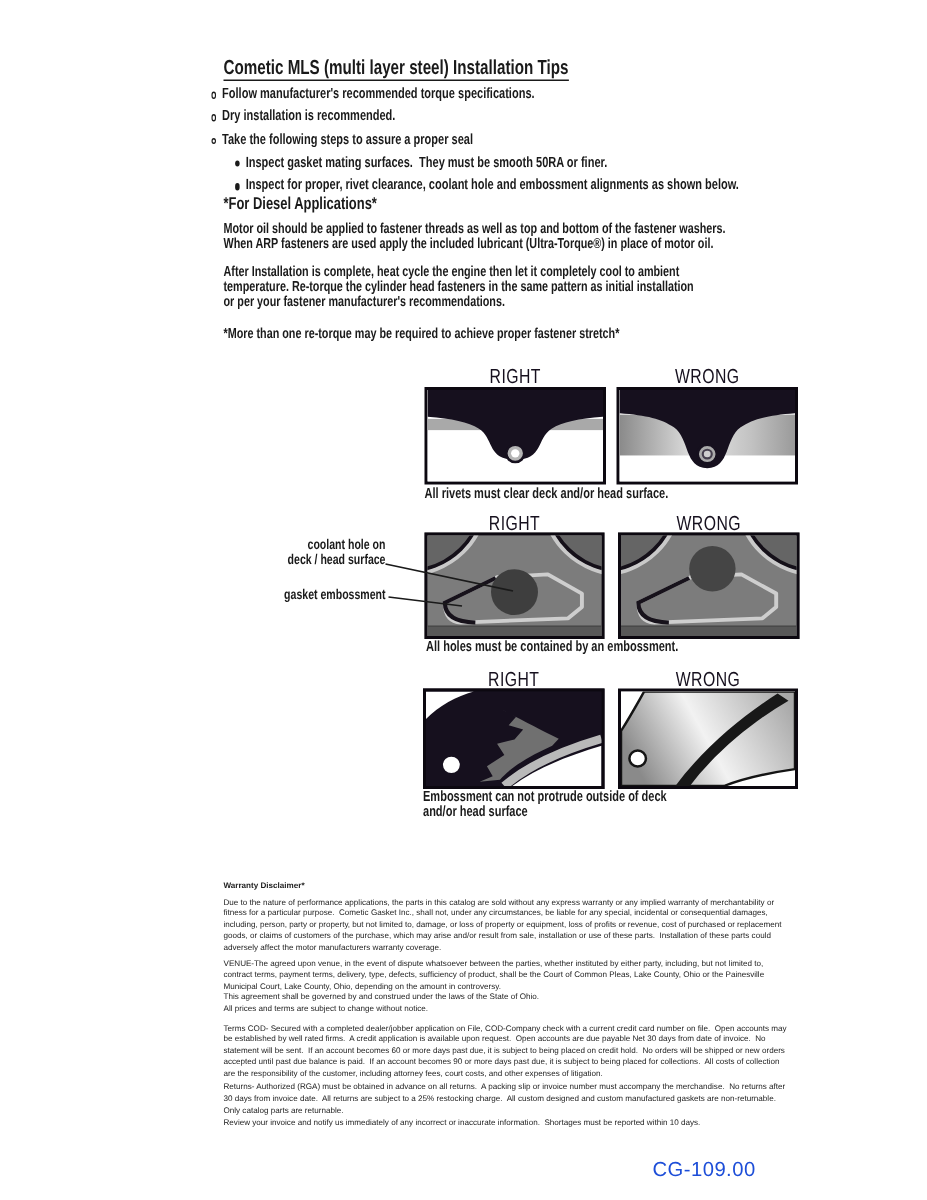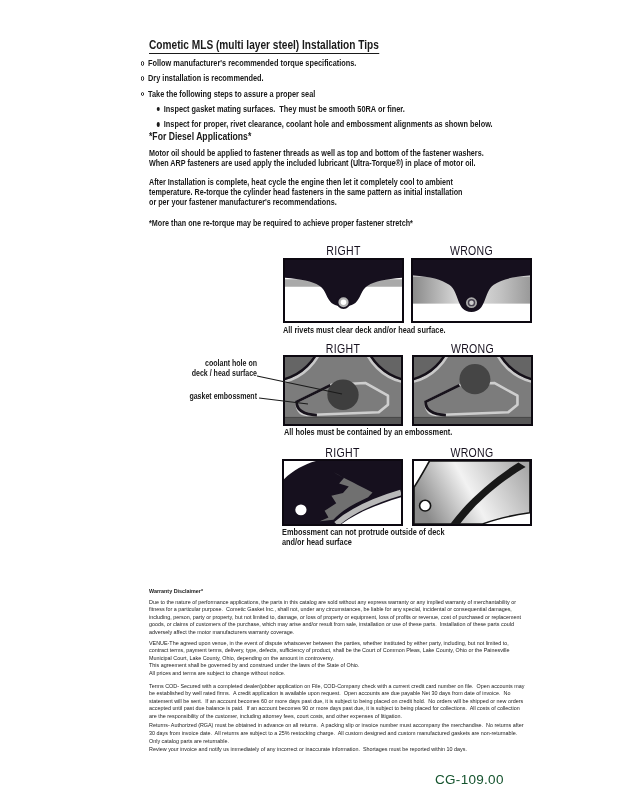--- a/index.html
+++ b/index.html
@@ -41,21 +41,21 @@
 
   .panel { position:absolute; border:2px solid #0c0810; background:#fff; }
   .panel svg { display:block; width:100%; height:100%; }
 
   .leader { pointer-events:none; z-index:5; }
 
   
   .disc { left:103px; top:0; width:505px; font-size:5.4px; line-height:7.6px; color:#222; }
   .disc-h { font-weight:bold; }
 
-  .code { left:389px; top:759px; font-size:13.5px; letter-spacing:0.3px; color:#14532d; }
+  .code { left:389px; top:759px; font-size:13.5px; letter-spacing:0.3px; color:#1d4ed8; }
 </style>
 </head>
 <body>
 
 <div class="page">
 
   <div class="abs title cond">
     <span class="pre">Cometic MLS (multi layer steel) Installation Tips</span>
   </div>
 

